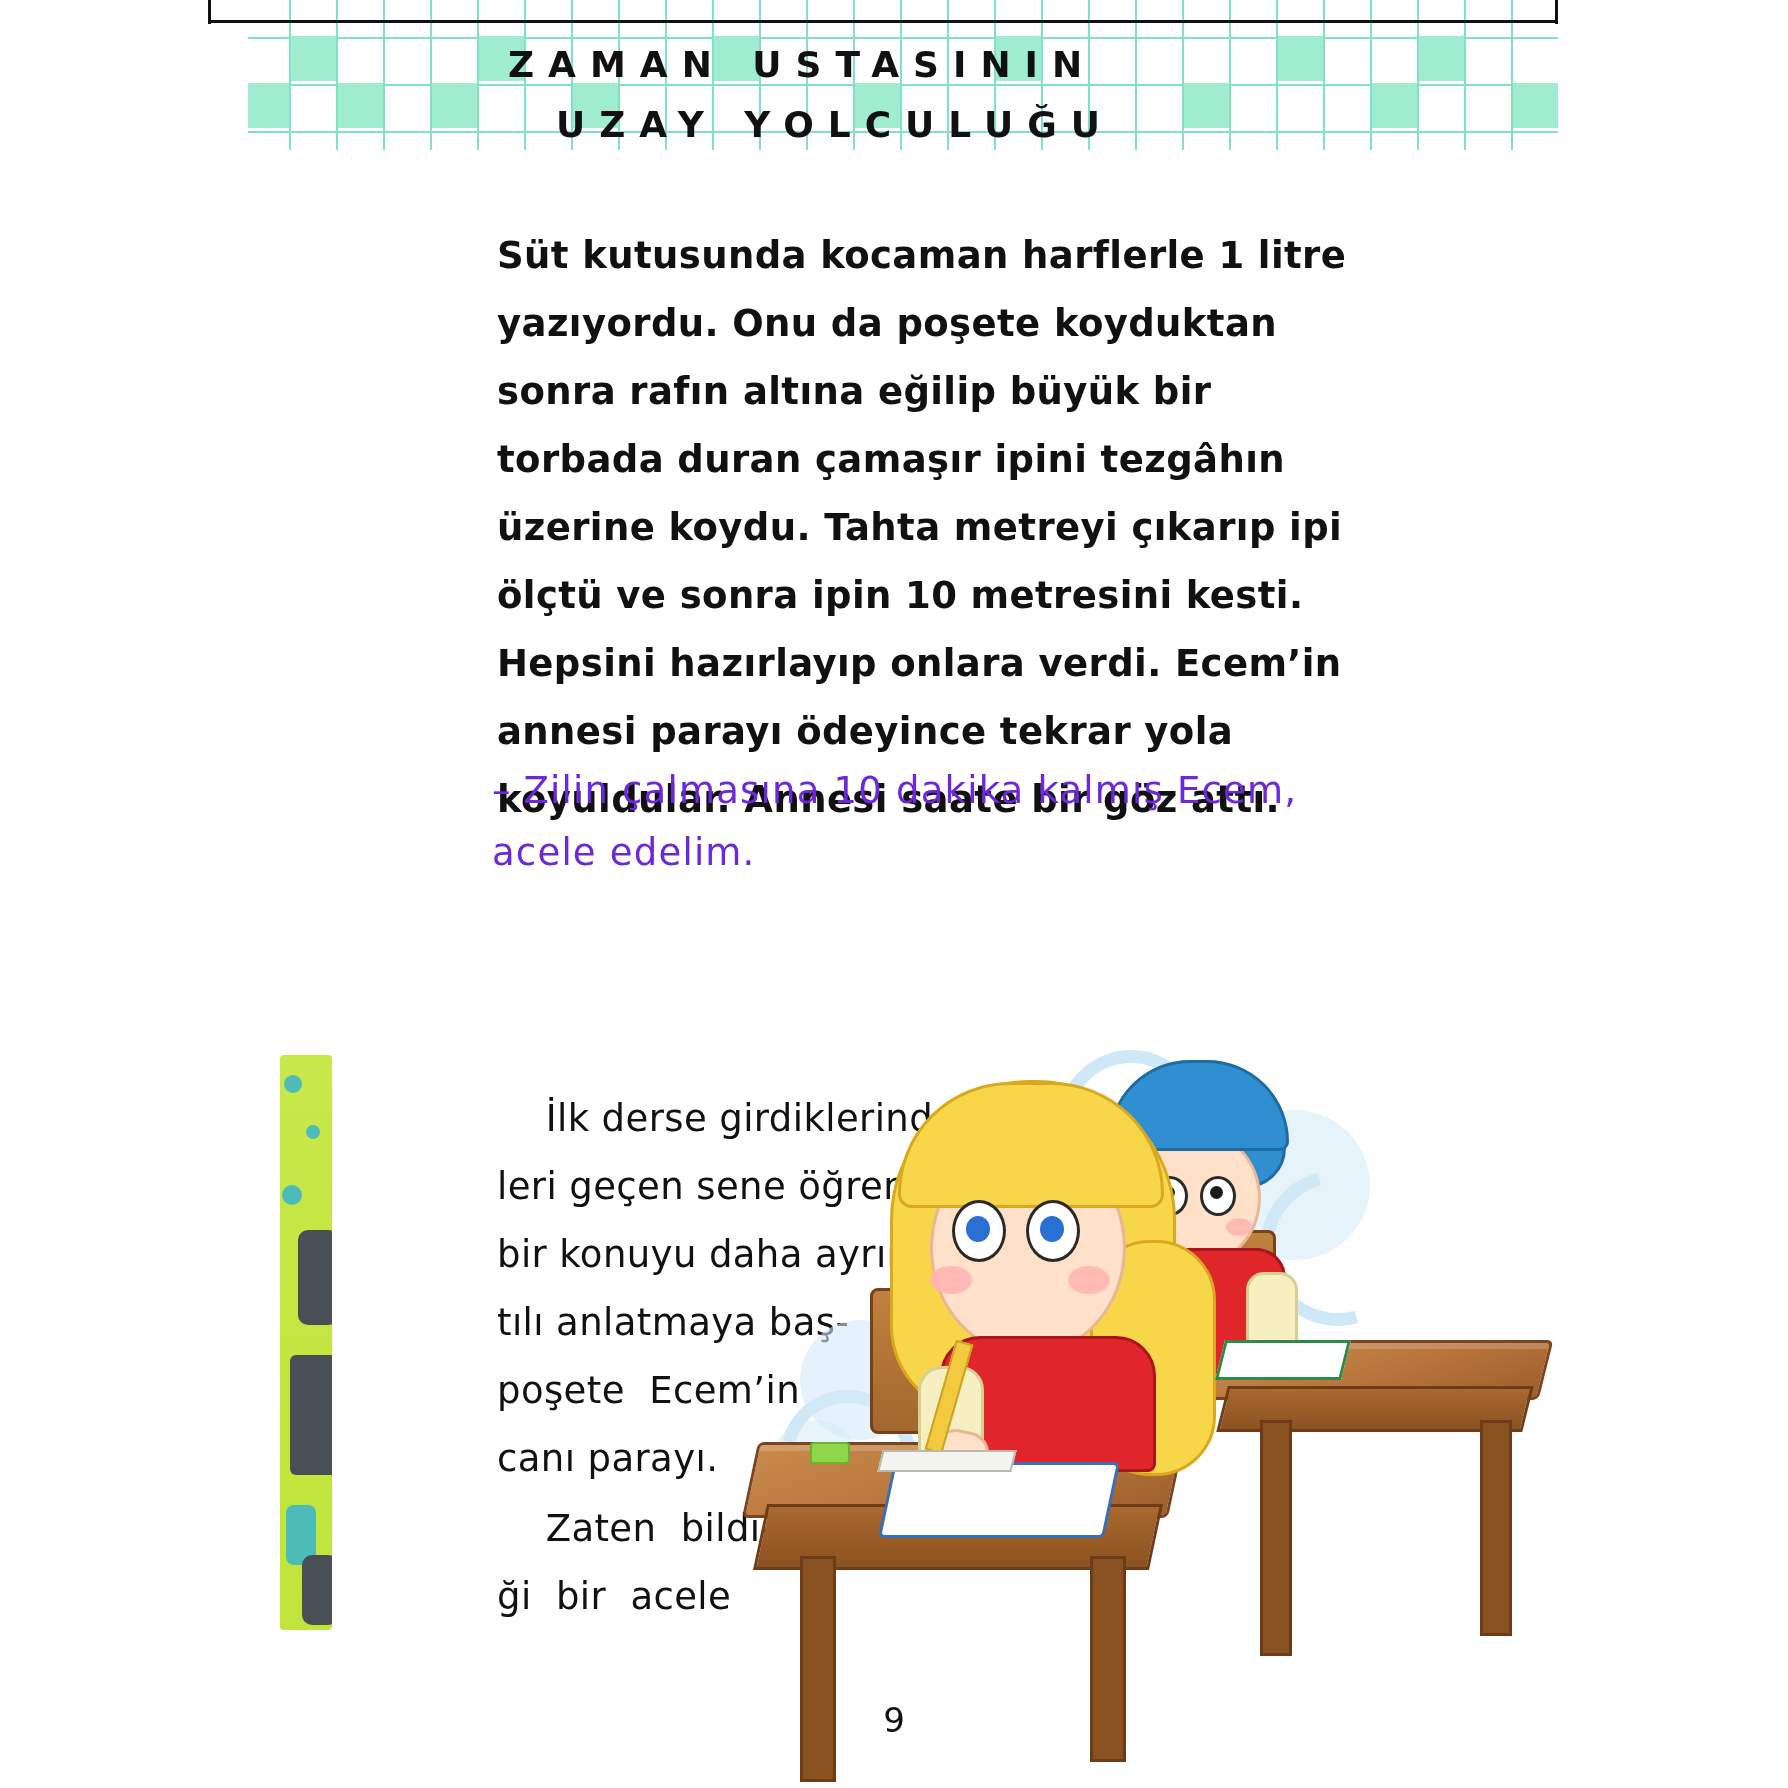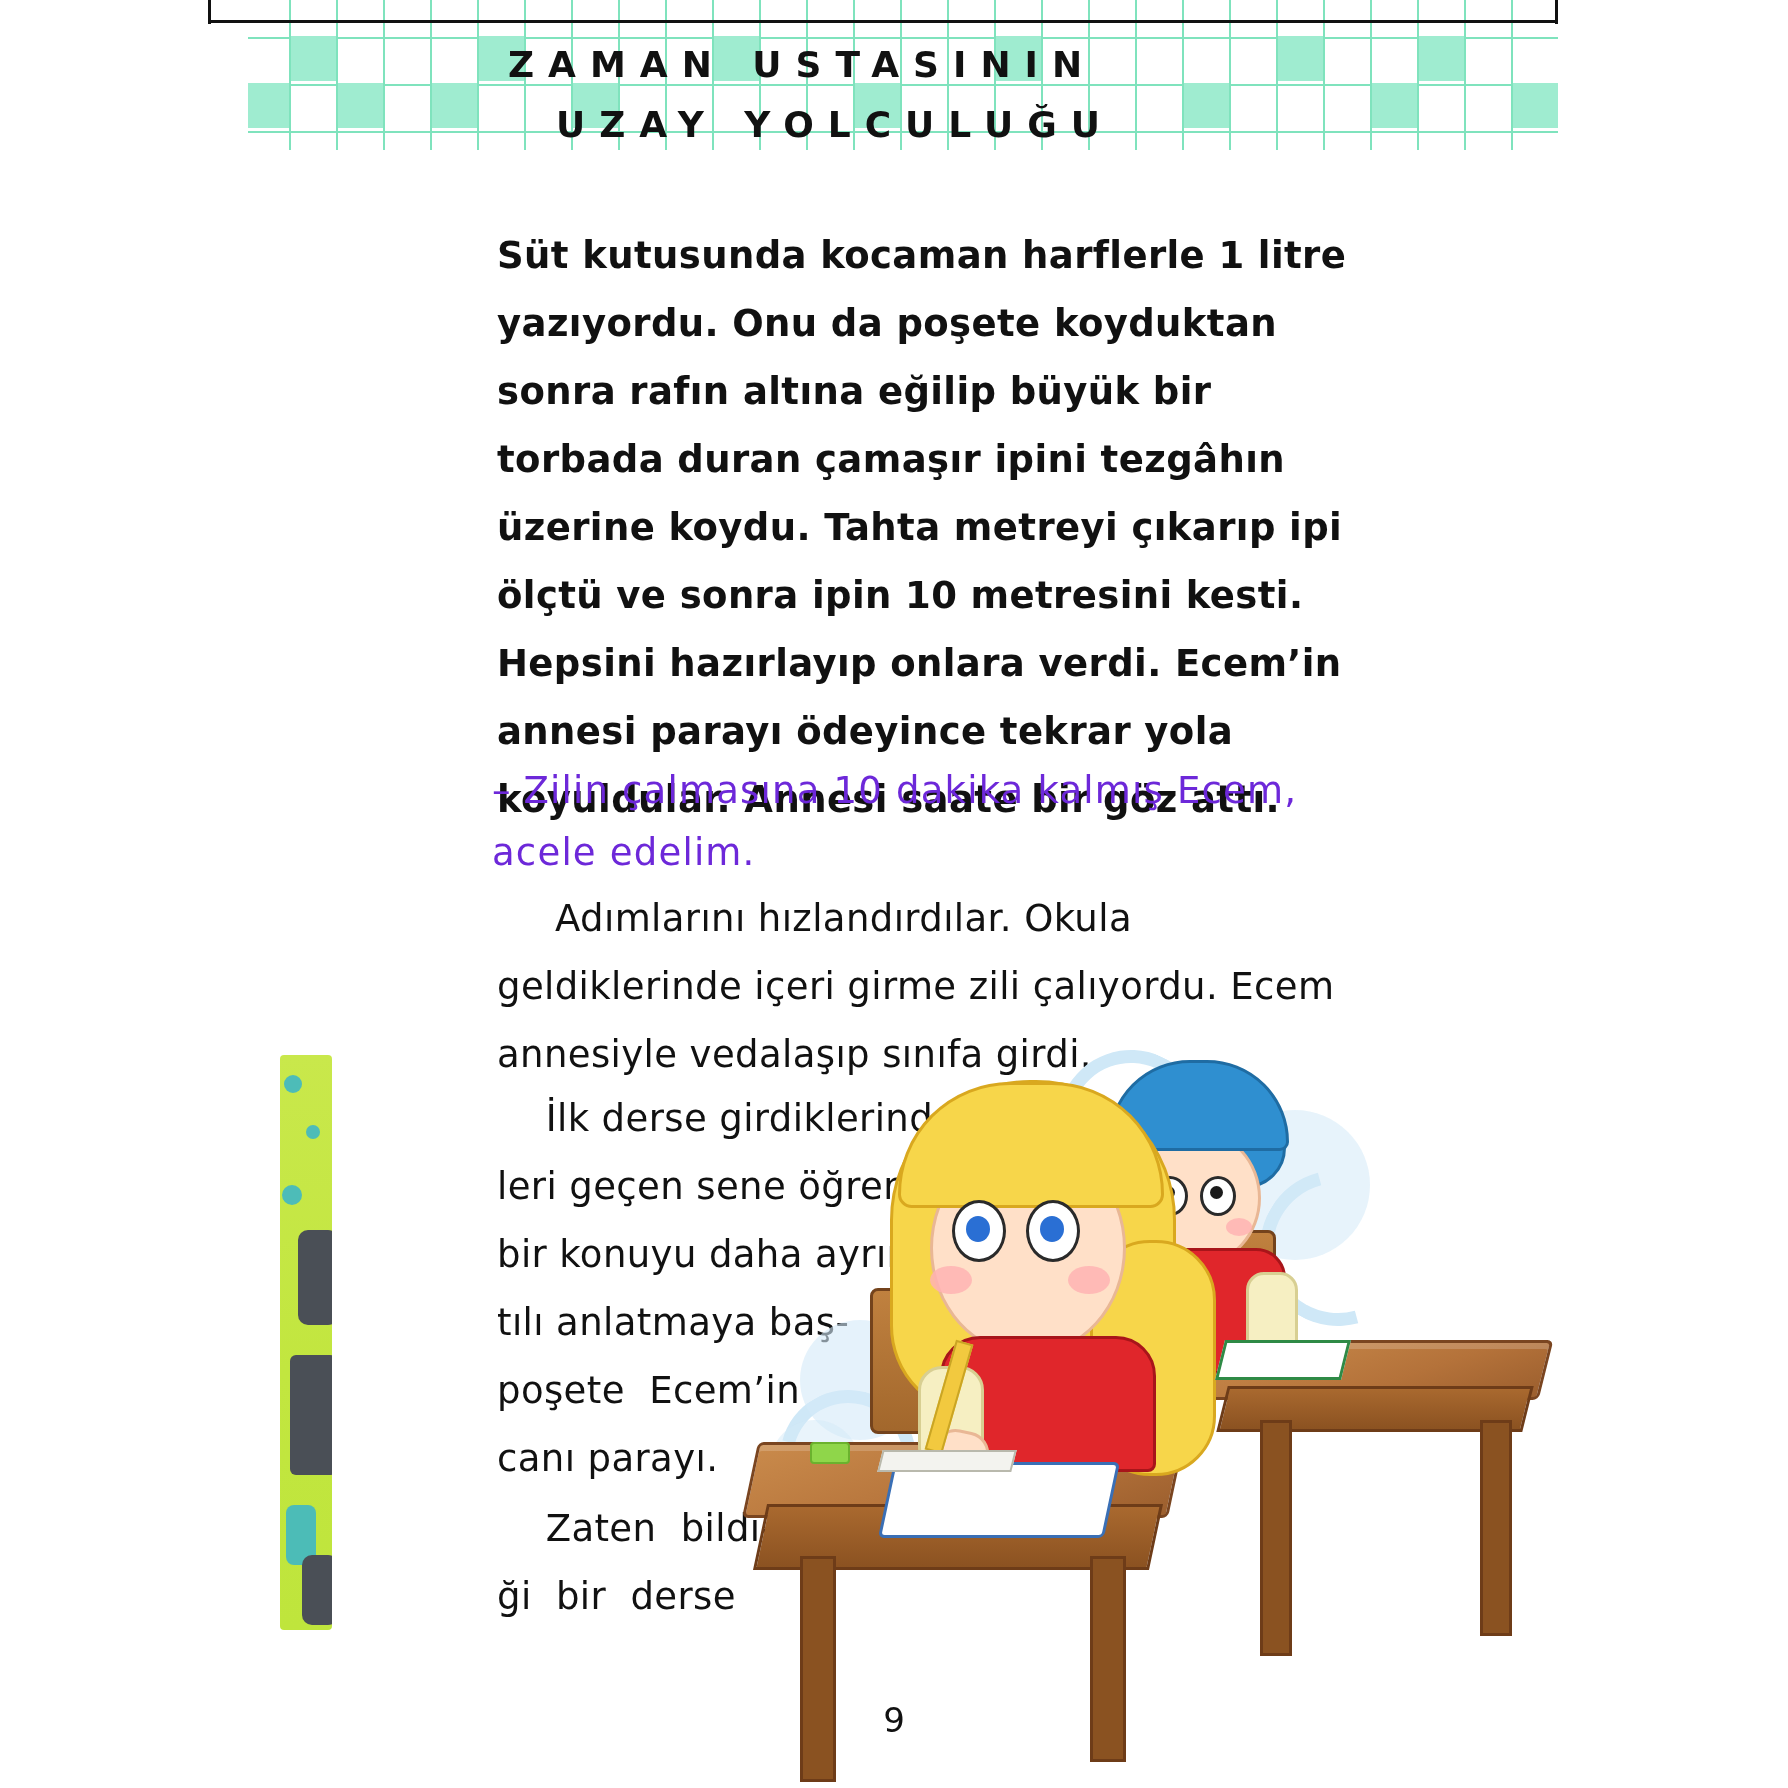--- a/index.html
+++ b/index.html
@@ -356,34 +356,33 @@
 
   <div id="body-col">
     <p class="para" id="p1">Süt kutusunda kocaman harflerle 1 litre yazıyordu. Onu da poşete koyduktan sonra rafın altına eğilip büyük bir torbada duran çamaşır ipini tezgâhın üzerine koydu. Tahta metreyi çıkarıp ipi ölçtü ve sonra ipin 10 metresini kesti. Hepsini hazırlayıp onlara verdi. Ecem’in annesi parayı ödeyince tekrar yola koyuldular. Annesi saate bir göz attı.</p>
   </div>
 
   <div id="dialogue">
     <span class="dash">–</span>
     <span>Zilin çalmasına 10 dakika kalmış Ecem, acele edelim.</span>
   </div>
 
-  <p class="para indent" id="p2">Adımlarını hızlandırdılar. Okula geldiklerinde içeri girme zili çalıyordu. Ecem annesiyle vedalaşıp sınıfa girdi.</p>
 
   <div class="para" id="p3">
     <span class="l l1">    İlk derse girdiklerinde öğretmen-</span>
     <span class="l l2">leri geçen sene öğrendikleri</span>
     <span class="l l3">bir konuyu daha ayrın-</span>
     <span class="l l4">tılı anlatmaya baş-</span>
     <span class="l l5">poşete  Ecem’in</span>
     <span class="l l6">canı parayı.</span>
   </div>
 
   <div class="para" id="p4">
     <span class="l">    Zaten  bildi-</span>
-    <span class="l">ği  bir  derse</span>
+    <span class="l">ği  bir  acele</span>
   </div>
 
   <div class="yellow-dot" style="left:292px; top:1080px; width:16px; height:22px;"></div>
   <div class="yellow-dot" style="left:300px; top:1120px; width:11px; height:11px;"></div>
   <div class="yellow-dot" style="left:289px; top:1150px; width:9px;  height:9px;"></div>
   <div class="yellow-dot" style="left:296px; top:1190px; width:16px; height:22px;"></div>
 
   <div id="left-strip">
     <div class="spot" style="left:4px;  top:20px;  width:18px; height:18px;"></div>
     <div class="spot" style="left:26px; top:70px;  width:14px; height:14px;"></div>

